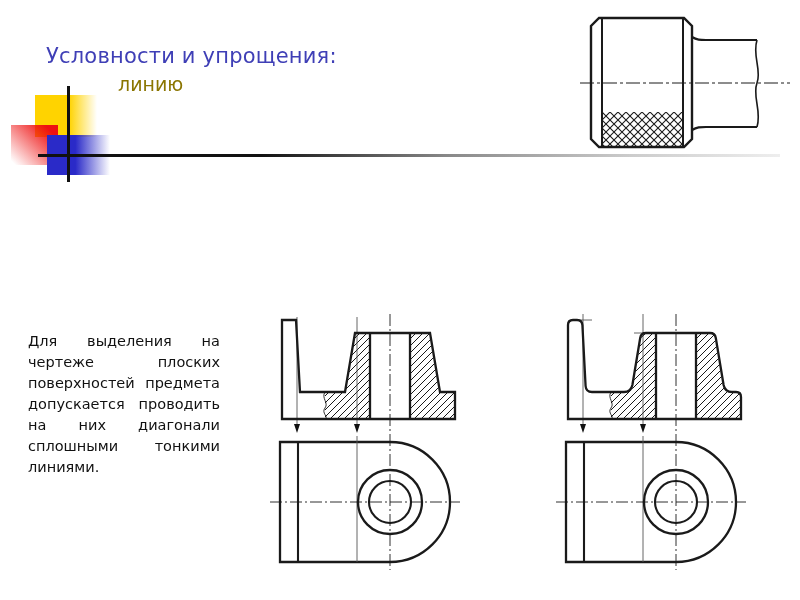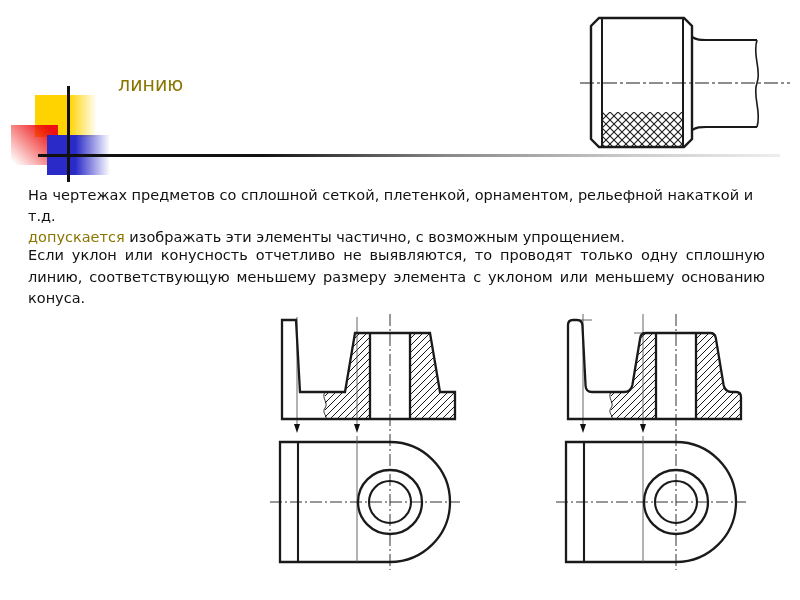--- a/index.html
+++ b/index.html
@@ -38,28 +38,26 @@
 <body>
 
 <div class="slide">
 
   <div class="sq sq-yellow"></div>
   <div class="sq sq-red"></div>
   <div class="sq sq-blue"></div>
   <div class="vline"></div>
   <div class="hline"></div>
 
+  <div class="title1">Условности и упрощения:</div>
   <div class="title2">линию</div>
 
-  <div class="para p1"><span>На чертежах предметов со сплошной сеткой, плетенкой, орнаментом, рельефной накаткой и т.д.</span><br>
-    <span class="olive">допускается</span><span> изображать эти элементы частично, с возможным упрощением.</span>
-  </div>
 
-  <div class="para p2">Если уклон или конусность отчетливо не выявляются, то проводят только одну сплошную линию, соответствующую меньшему размеру элемента с уклоном или меньшему основанию конуса.</div>
 
+  <div class="para p3">Для выделения на чертеже плоских поверхностей предмета допускается проводить на них диагонали сплошными тонкими линиями.</div>
 
   <div class="fig fig-knurl">
     <svg width="212" height="150" viewBox="0 0 212 150">
       <defs>
         <pattern id="knurl" width="8" height="8" patternUnits="userSpaceOnUse">
           <path d="M0,8 L8,0 M0,0 L8,8" stroke="#1a1a1a" stroke-width="1.1" fill="none"></path>
         </pattern>
       </defs>
 
       <rect x="24" y="104" width="81" height="35" fill="url(#knurl)"></rect>

